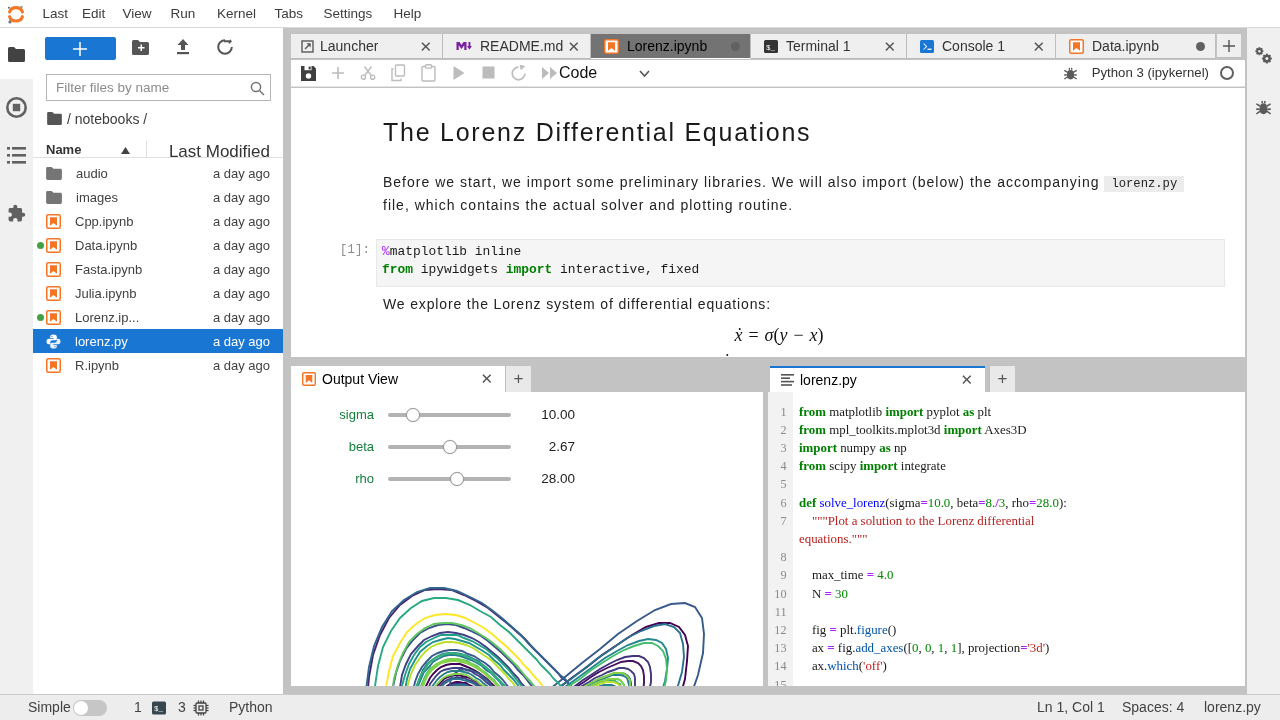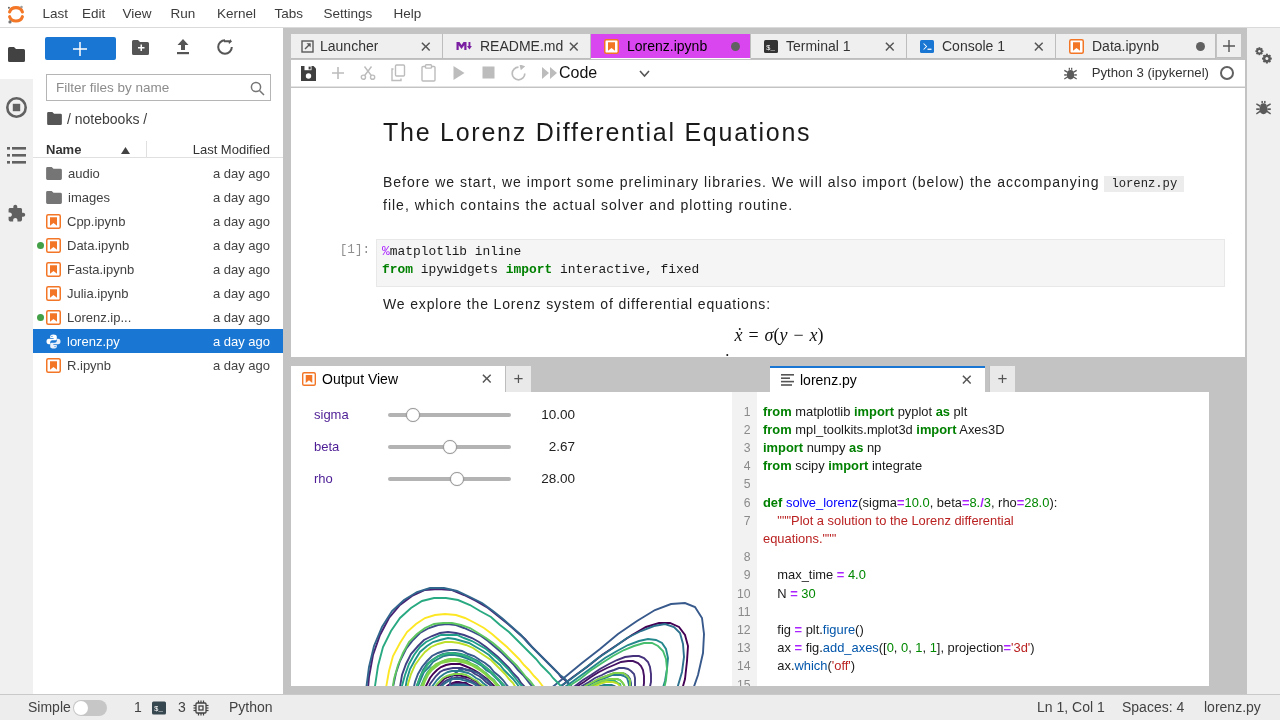--- a/index.html
+++ b/index.html
@@ -6,57 +6,57 @@
 #menubar{position:absolute;left:0;top:0;width:1280px;height:28px;background:#fff;border-bottom:1px solid #dadada;z-index:30}
 .mitem{position:absolute;top:0;height:27px;line-height:27px;font-size:13.5px;color:#3c3c3c}
 #dock{position:absolute;left:283px;top:28px;width:964px;height:666px;background:#c3c3c3}
 #leftbar{position:absolute;left:0;top:28px;width:33px;height:666px;background:#f0f0f0}
 #fb{position:absolute;left:33px;top:28px;width:250px;height:666px;background:#fff}
 #rightbar{position:absolute;left:1247px;top:28px;width:33px;height:666px;background:#f0f0f0}
 #statusbar{position:absolute;left:0;top:694px;width:1280px;height:26px;background:#ededed;border-top:1px solid #c9c9c9;font-size:14px;color:#424242}
 .sitem{position:absolute;top:0;height:25px;line-height:25px}
 
 .tab{position:absolute;top:34px;height:25px;background:#efefef;border-right:1px solid #bdbdbd;border-bottom:1px solid #bdbdbd;display:flex;align-items:center;font-size:14px;color:#333}
-.tab.cur{background:#d946ef;border-bottom:1px solid #fff;color:#000}
+.tab.cur{background:#737373;border-bottom:1px solid #fff;color:#000}
 .tab .ticon{margin-left:13px;flex:none;display:flex}
 .tab .tlabel{margin-left:8px;white-space:nowrap;overflow:hidden}
 .tab .tx{margin-left:auto;margin-right:10px;color:#555;font-size:15px;line-height:1}
 .dot{width:9px;height:9px;border-radius:50%;background:#616161;margin-left:auto;margin-right:10px}
 
 #nbtoolbar{position:absolute;left:291px;top:60px;width:954px;height:27px;background:#fff;border-bottom:1px solid #e3e3e3}
 #nbcontent{position:absolute;left:291px;top:88px;width:954px;height:269px;background:#fff;overflow:hidden}
 
 #ovtabrow{position:absolute;left:291px;top:366px;width:472px;height:26px}
 #ovtab{position:absolute;left:0;top:0;width:214px;height:26px;background:#fff;display:flex;align-items:center;font-size:14px;color:#000}
 #ovplus{position:absolute;left:214px;top:0;width:26px;height:26px;background:#e9e9e9;border-left:1px solid #bdbdbd;color:#555;text-align:center;line-height:25px;font-size:17px}
 #ovcontent{position:absolute;left:291px;top:392px;width:472px;height:294px;background:#fff;overflow:hidden}
 #edtabrow{position:absolute;left:768px;top:366px;width:477px;height:26px}
 #edtab{position:absolute;left:2px;top:0;width:215px;height:26px;background:#fff;border-top:2px solid #1976d2;display:flex;align-items:center;font-size:14px;color:#000}
 #edplus{position:absolute;left:221px;top:0;width:26px;height:26px;background:#e9e9e9;border-left:1px solid #bdbdbd;color:#555;text-align:center;line-height:25px;font-size:17px}
-#edcontent{position:absolute;left:732px;top:392px;width:477px;height:294px;background:#fff;overflow:hidden;font-family:Liberation Sans, sans-serif;font-size:12.9px;line-height:18.2px}
+#edcontent{position:absolute;left:768px;top:392px;width:477px;height:294px;background:#fff;overflow:hidden;font-family:Liberation Serif, serif;font-size:12.9px;line-height:18.2px}
 #gutterbg{position:absolute;left:0;top:0;width:25px;height:294px;background:#f2f2f2}
 .r{position:relative;white-space:pre}
 .g{display:inline-block;width:18.5px;text-align:right;color:#8a8a8a;font-size:12.2px}
 .c{margin-left:12.5px;color:#1a1a1a}
 .k{color:#008000;font-weight:bold}
 .n{color:#080}
 .s{color:#ba2121}
 .o{color:#aa22ff;font-weight:bold}
 .d{color:#00f}
 .p{color:#05a}
 .mg{color:#aa22ff}
 
-.slabel{position:absolute;width:60px;font-size:13px;color:#4c1d95}
+.slabel{position:absolute;width:60px;text-align:right;font-size:13px;color:#15803d}
 .strack{position:absolute;width:123px;height:4px;border-radius:2px;background:#b3b3b3}
 .shandle{position:absolute;width:14px;height:14px;border-radius:50%;background:#fff;border:1px solid #999;box-shadow:0 0 1px rgba(0,0,0,.3)}
 .sval{position:absolute;width:75px;text-align:right;font-size:13.5px;color:#222}
 
 .frow{position:absolute;left:0;width:250px;height:24px;display:flex;align-items:center;font-size:13px;color:#424242}
 .frow .ficon{margin-left:13px;flex:none;display:flex}
-.frow .fname{margin-left:6px;white-space:nowrap}
+.frow .fname{margin-left:14px;white-space:nowrap}
 .frow .ftime{margin-left:auto;margin-right:13px}
 .frow.sel{background:#1976d2;color:#fff}
 .gdot{position:absolute;width:7px;height:7px;border-radius:50%;background:#43a047}
 </style></head>
 <body>
 
 <div id="menubar">
 <svg class="abs" style="left:7px;top:5px" width="18" height="19" viewBox="0 0 18 19">
 <path d="M2.6 11.7 A 6.7 6.2 0 0 0 15.4 11.7" fill="none" stroke="#f37726" stroke-width="3.1" stroke-linecap="round"></path>
 <path d="M2.6 7 A 6.7 6.2 0 0 1 15.4 7" fill="none" stroke="#f37726" stroke-width="3.1" stroke-linecap="round"></path>
@@ -165,21 +165,21 @@
 <svg class="abs" style="left:14px;top:84px" width="15" height="13" viewBox="0 0 17 15">
       <path d="M0 1.5 Q0 0 1.5 0 L6 0 L8 2 L15.5 2 Q17 2 17 3.5 L17 13.5 Q17 15 15.5 15 L1.5 15 Q0 15 0 13.5 Z" fill="#555"></path>
     </svg>
 <span class="abs" style="left:34px;top:83px;font-size:14px;color:#3c3c3c">/ notebooks /</span>
 <div class="abs" style="left:0;top:112px;width:250px;height:18px;border-bottom:1px solid #e0e0e0">
 <span class="abs" style="left:13px;top:2px;font-size:13px;font-weight:bold;color:#333">Name</span>
 <svg class="abs" style="left:88px;top:7px" width="9" height="7" viewBox="0 0 9 7">
         <path d="M4.5 0 L9 7 L0 7Z" fill="#424242"></path>
       </svg>
 <div class="abs" style="left:113px;top:1px;width:1px;height:16px;background:#e0e0e0"></div>
-<span class="abs" style="right:13px;top:2px;font-size:13px;color:#333">Last Modified</span>
+<span class="abs" style="right:13px;top:2px;font-size:17px;color:#333">Last Modified</span>
 </div>
 
 <div class="frow" style="top:133px">
       <span class="ficon">
         <svg width="16" height="13" viewBox="0 0 17 14">
           <path d="M0 1.5 Q0 0 1.5 0 L6 0 L8 2 L15.5 2 Q17 2 17 3.5 L17 12.5 Q17 14 15.5 14 L1.5 14 Q0 14 0 12.5 Z" fill="#757575"></path>
         </svg>
       </span>
       <span class="fname">audio</span>
       <span class="ftime">a day ago</span>

